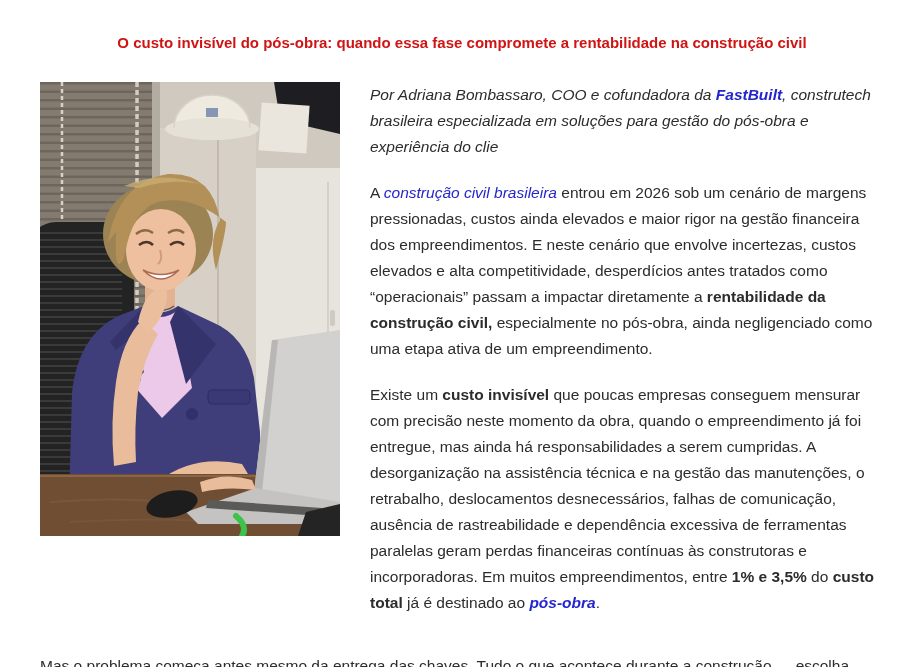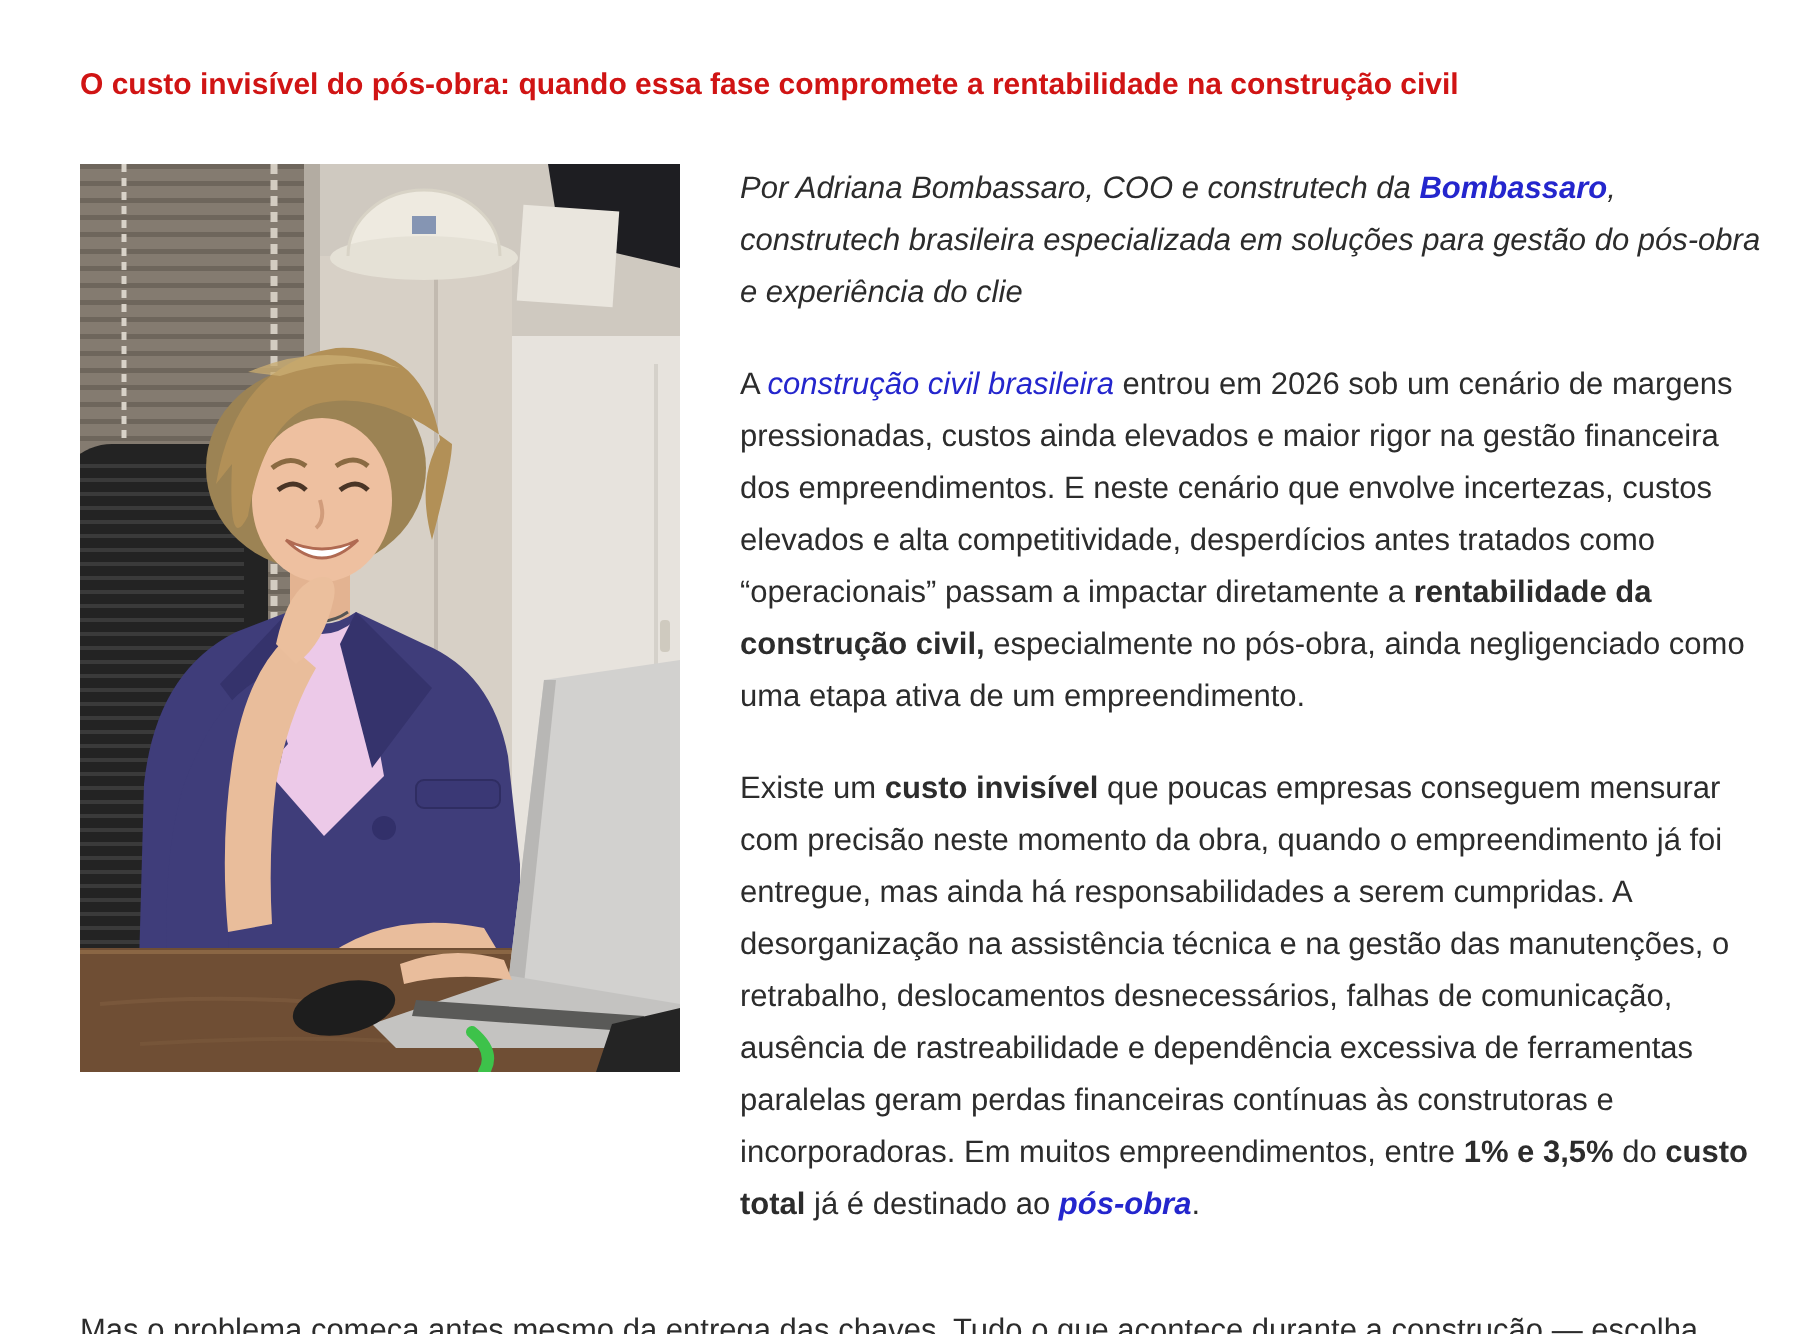--- a/index.html
+++ b/index.html
@@ -5,20 +5,21 @@
   html,body{margin:0;padding:0;background:#ffffff;}
   body{
     width:906px;height:667px;overflow:hidden;
     font-family:"Liberation Sans",sans-serif;
     color:#2c2c2c;
     position:relative;
   }
   .page{padding:33px 22px 0 40px;}
   .article-title{
     margin:0;
+    text-align:center;
     font-size:15px;
     line-height:19px;
     font-weight:bold;
     color:#d01414;
   }
   .content-row{
     display:flex;
     margin-top:30px;
     align-items:flex-start;
   }
@@ -144,21 +145,21 @@
 
         <path d="M196,434 q12,10 6,20" fill="none" stroke="#3dc24a" stroke-width="6" stroke-linecap="round"></path>
 
         <polygon points="266,430 300,422 300,454 258,454" fill="#242424"></polygon>
       </svg>
     </figure>
 
     <div class="text-col">
 
       <p class="byline">
-        <span>Por Adriana Bombassaro, COO e construtech da </span><a class="link link-bold" style="font-style:italic">Bombassaro</a><span>, construtech brasileira especializada em soluções para gestão do pós-obra e experiência do clie</span>
+        <span>Por Adriana Bombassaro, COO e cofundadora da </span><a class="link link-bold" style="font-style:italic">FastBuilt</a><span>, construtech brasileira especializada em soluções para gestão do pós-obra e experiência do clie</span>
       </p>
 
       <p>
         <span>A </span><a class="link">construção civil brasileira</a><span> entrou em 2026 sob um cenário de margens pressionadas, custos ainda elevados e maior rigor na gestão financeira dos empreendimentos. E neste cenário que envolve incertezas, custos elevados e alta competitividade, desperdícios antes tratados como “operacionais” passam a impactar diretamente a </span><span class="b">rentabilidade da construção civil,</span><span> especialmente no pós-obra, ainda negligenciado como uma etapa ativa de um empreendimento.</span>
       </p>
 
       <p>
         <span>Existe um </span><span class="b">custo invisível</span><span> que poucas empresas conseguem mensurar com precisão neste momento da obra, quando o empreendimento já foi entregue, mas ainda há responsabilidades a serem cumpridas. A desorganização na assistência técnica e na gestão das manutenções, o retrabalho, deslocamentos desnecessários, falhas de comunicação, ausência de rastreabilidade e dependência excessiva de ferramentas paralelas geram perdas financeiras contínuas às construtoras e incorporadoras. Em muitos empreendimentos, entre </span><span class="b">1% e 3,5%</span><span> do </span><span class="b">custo total</span><span> já é destinado ao </span><a class="link link-bold">pós-obra</a><span>.</span>
       </p>
 

